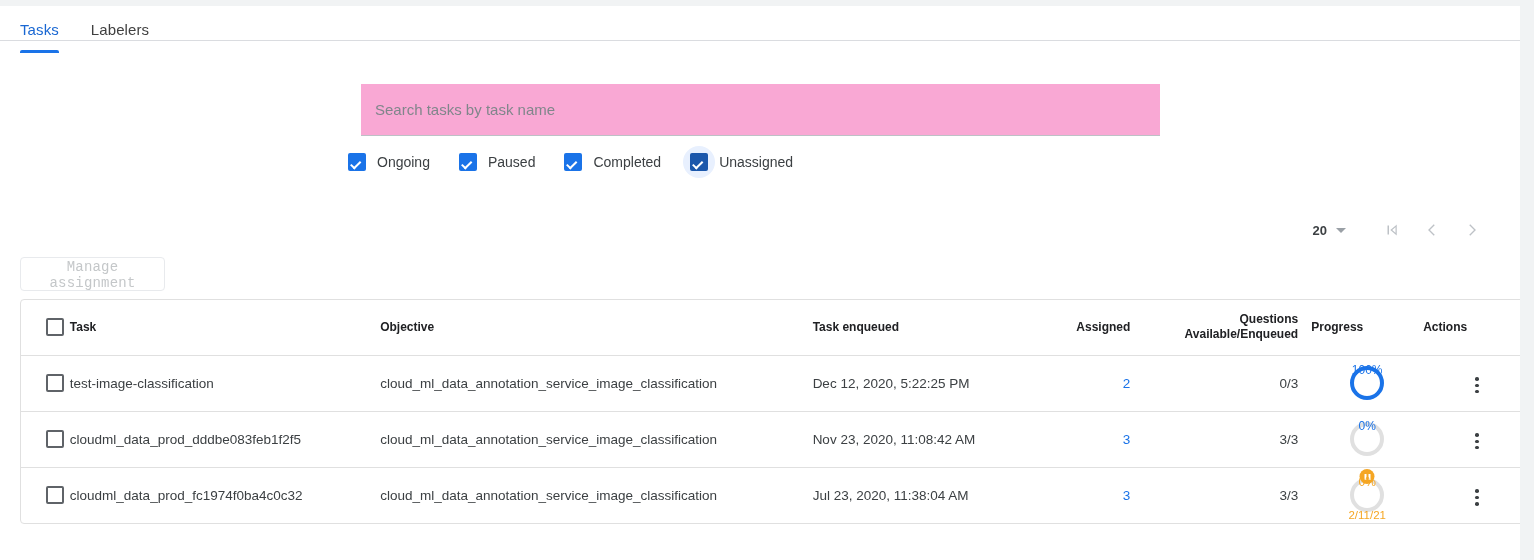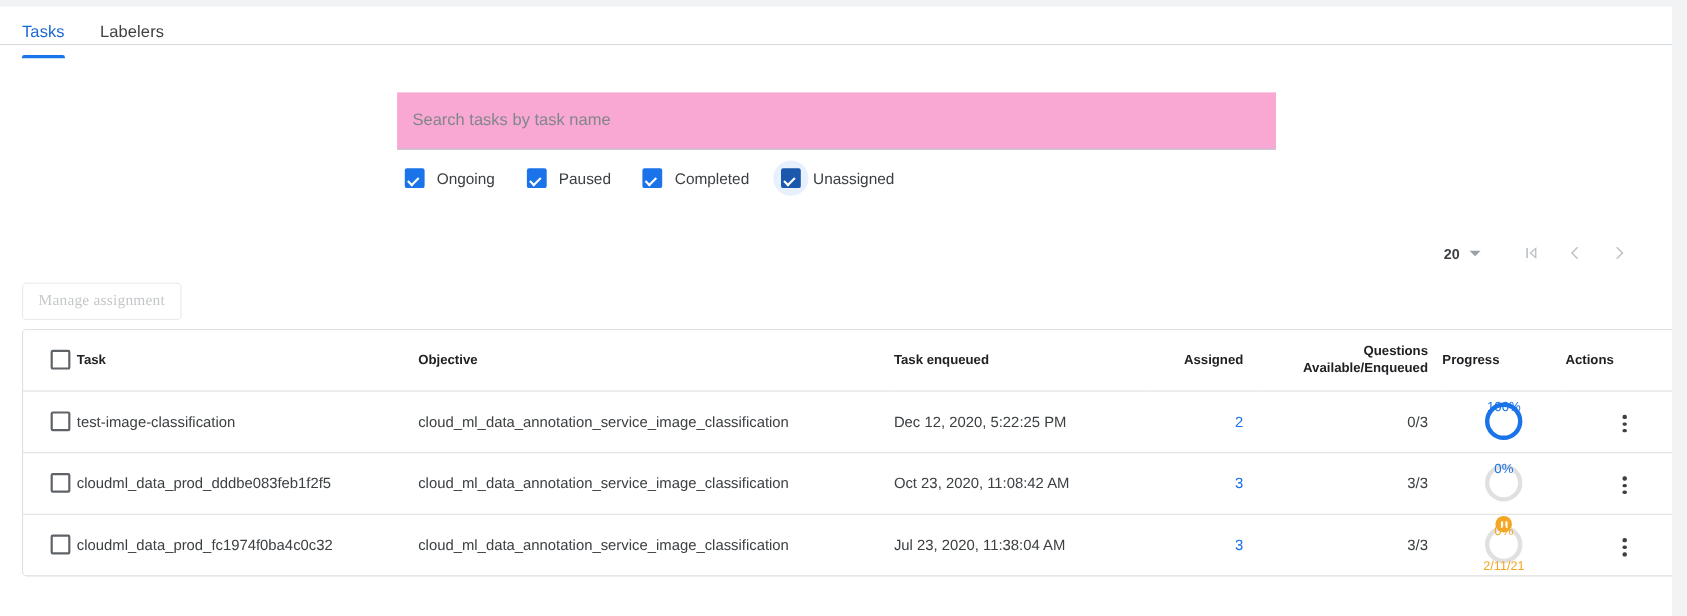--- a/index.html
+++ b/index.html
@@ -70,21 +70,21 @@
     font-family: "Liberation Sans", sans-serif;
     font-size: 15px;
     color: #3c4043;
     outline: none;
   }
   .search-field::placeholder { color: #80868b; }
 
   
   .filters {
     position: absolute;
-    left: 361px;
+    left: 341px;
     top: 146px;
     display: flex;
     align-items: center;
   }
   .filter {
     display: flex;
     align-items: center;
     margin-right: 22px;
     cursor: pointer;
   }
@@ -152,21 +152,21 @@
   .manage-btn {
     position: absolute;
     left: 20px;
     top: 257px;
     width: 145px;
     height: 34px;
     border: 1px solid #e8eaed;
     border-radius: 4px;
     background: #fff;
     color: #c4c7c9;
-    font-family: Liberation Serif, serif;
+    font-family: Liberation Mono, monospace;
     font-size: 14px;
     letter-spacing: .2px;
     cursor: default;
   }
 
   
   .table-card {
     position: absolute;
     left: 20px;
     top: 299px;
@@ -421,21 +421,21 @@
             </span>
         </td>
       </tr>
 
       <tr>
         <td>
           <span class="hdr-cb-wrap"><span class="box"></span></span>
         </td>
         <td>cloudml_data_prod_dddbe083feb1f2f5</td>
         <td>cloud_ml_data_annotation_service_image_classification</td>
-        <td>Oct 23, 2020, 11:08:42 AM</td>
+        <td>Nov 23, 2020, 11:08:42 AM</td>
         <td class="right pad-r-10">
           <span class="link">3</span>
         </td>
         <td class="right pad-r-10">3/3</td>
         <td class="donut-cell">
           <div class="donut">
             <svg width="38" height="38" viewBox="0 0 38 38">
               <circle cx="19" cy="19" r="15" fill="none" stroke="#e0e0e0" stroke-width="4"></circle>
             </svg>
             <span class="donut-label blue">0%</span>

